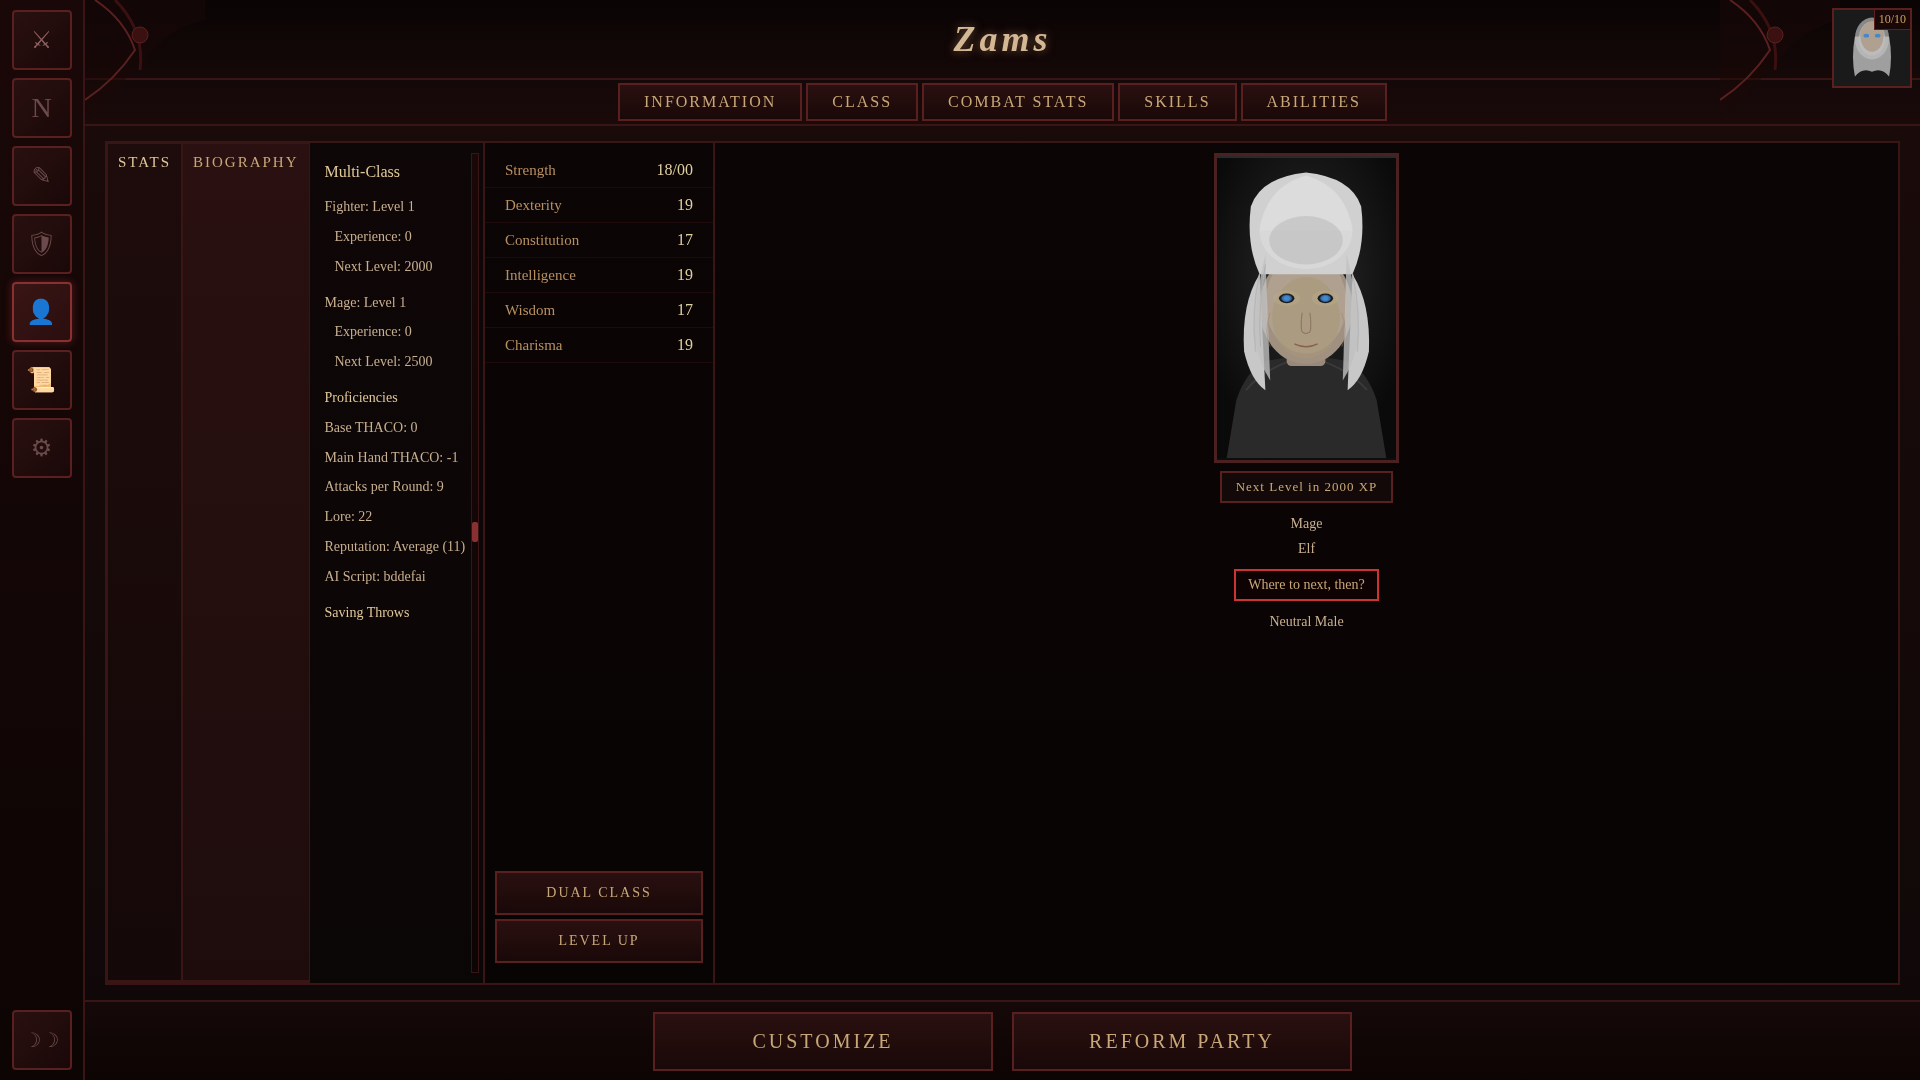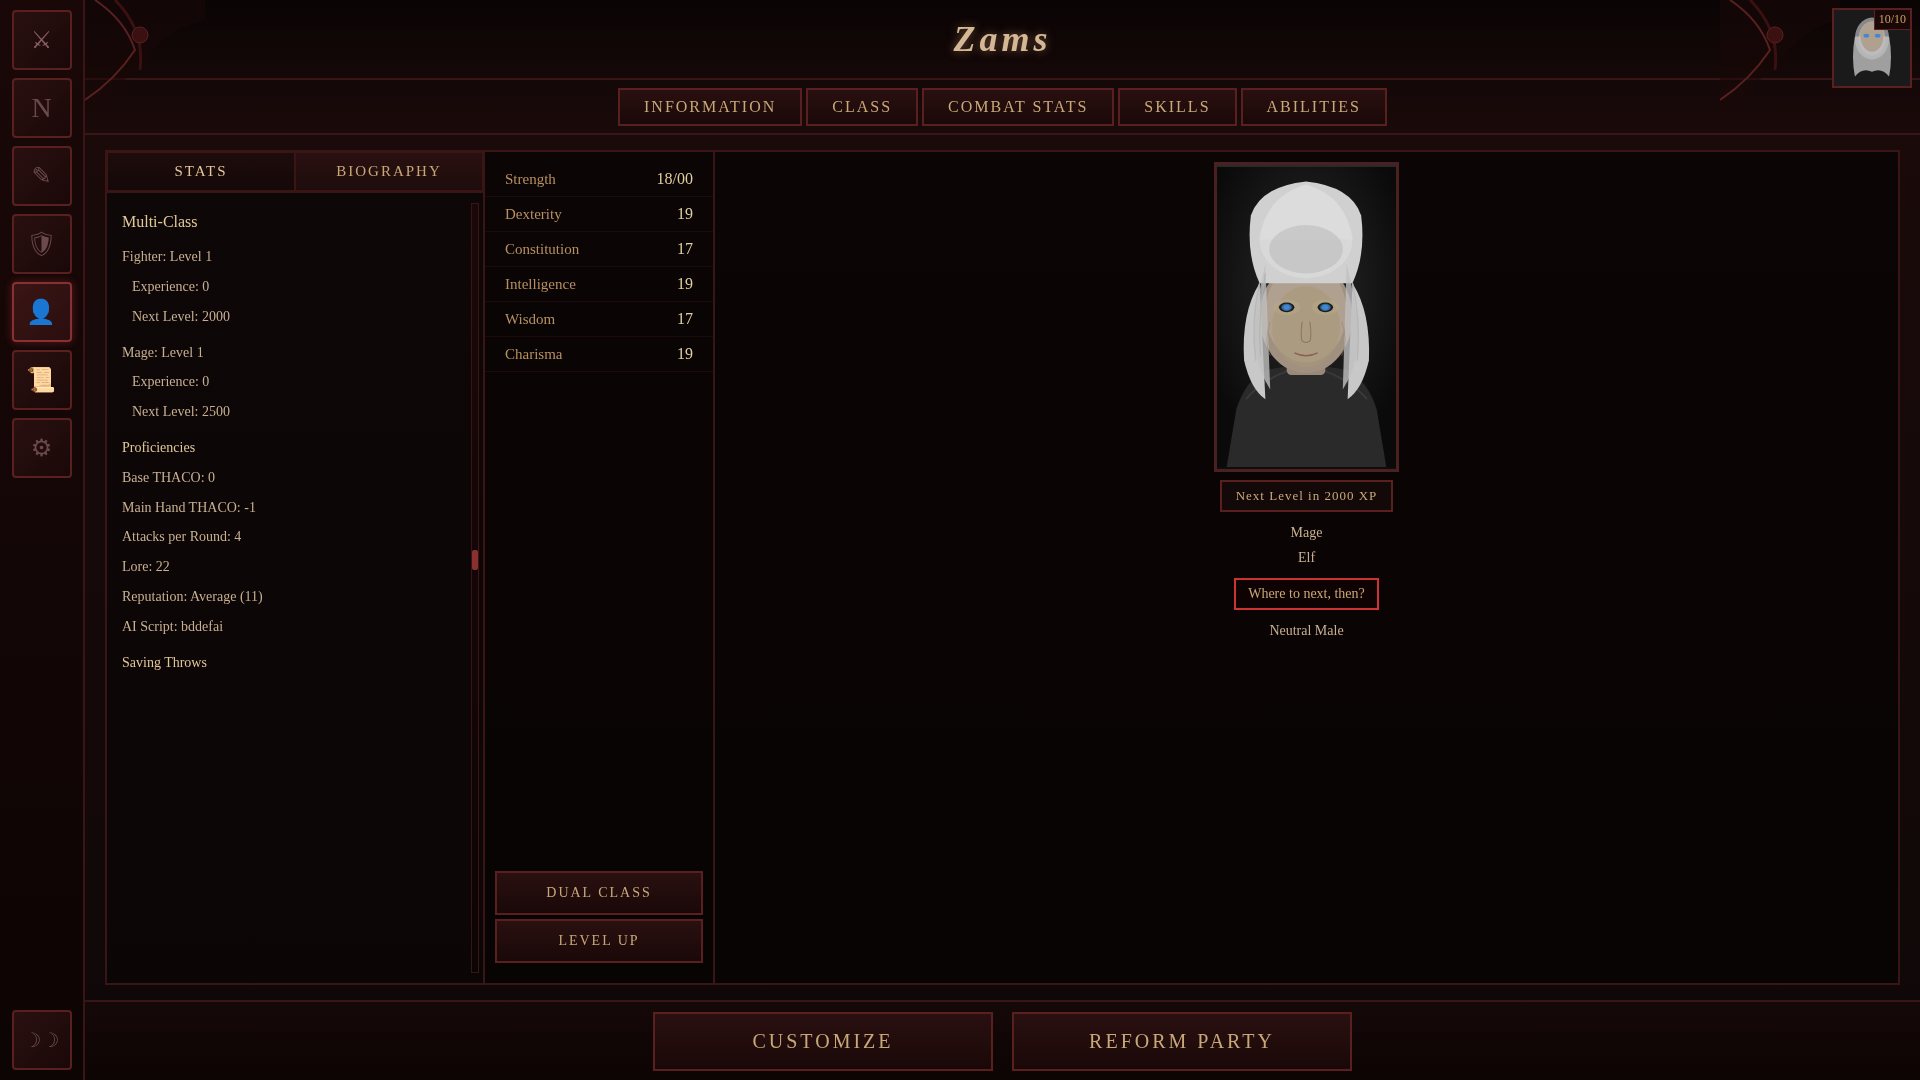--- a/index.html
+++ b/index.html
@@ -111,21 +111,21 @@
       background: #1a0808;
       color: #c8a060;
       font-size: 12px;
       padding: 2px 4px;
       border-bottom: 1px solid #5a2020;
       border-left: 1px solid #5a2020;
     }
 
     
     .nav-tabs {
-      height: 55px;
+      height: 46px;
       background: linear-gradient(180deg, #150808 0%, #1a0a0a 100%);
       display: flex;
       align-items: center;
       justify-content: center;
       gap: 4px;
       border-bottom: 2px solid #3a1515;
       padding: 0 20px;
     }
 
     .nav-tab {
@@ -149,21 +149,21 @@
       background: linear-gradient(180deg, #1a0a0a 0%, #100808 100%);
       overflow: hidden;
     }
 
     
     .left-panel {
       width: 380px;
       background: rgba(10,5,5,0.7);
       border: 2px solid #3a1515;
       display: flex;
-      flex-direction: column;
+      flex-direction: row;
       position: relative;
     }
 
     
     .sub-tabs {
       display: flex;
       border-bottom: 2px solid #3a1515;
     }
 
     .sub-tab {
@@ -452,21 +452,21 @@
         <div class="text-block text-indent">Experience: 0</div>
         <div class="text-block text-indent" style="margin-bottom:12px;">Next Level: 2000</div>
 
         <div class="text-block">Mage: Level 1</div>
         <div class="text-block text-indent">Experience: 0</div>
         <div class="text-block text-indent" style="margin-bottom:12px;">Next Level: 2500</div>
 
         <div class="text-block" style="color:#e0c898;">Proficiencies</div>
         <div class="text-block">Base THACO: 0</div>
         <div class="text-block">Main Hand THACO: -1</div>
-        <div class="text-block">Attacks per Round: 4</div>
+        <div class="text-block">Attacks per Round: 9</div>
         <div class="text-block">Lore: 22</div>
         <div class="text-block">Reputation: Average (11)</div>
         <div class="text-block" style="margin-bottom:12px;">AI Script: bddefai</div>
 
         <div class="text-block" style="color:#e0c898;">Saving Throws</div>
 
         <div class="scroll-bar">
           <div class="scroll-thumb"></div>
         </div>
       </div>

